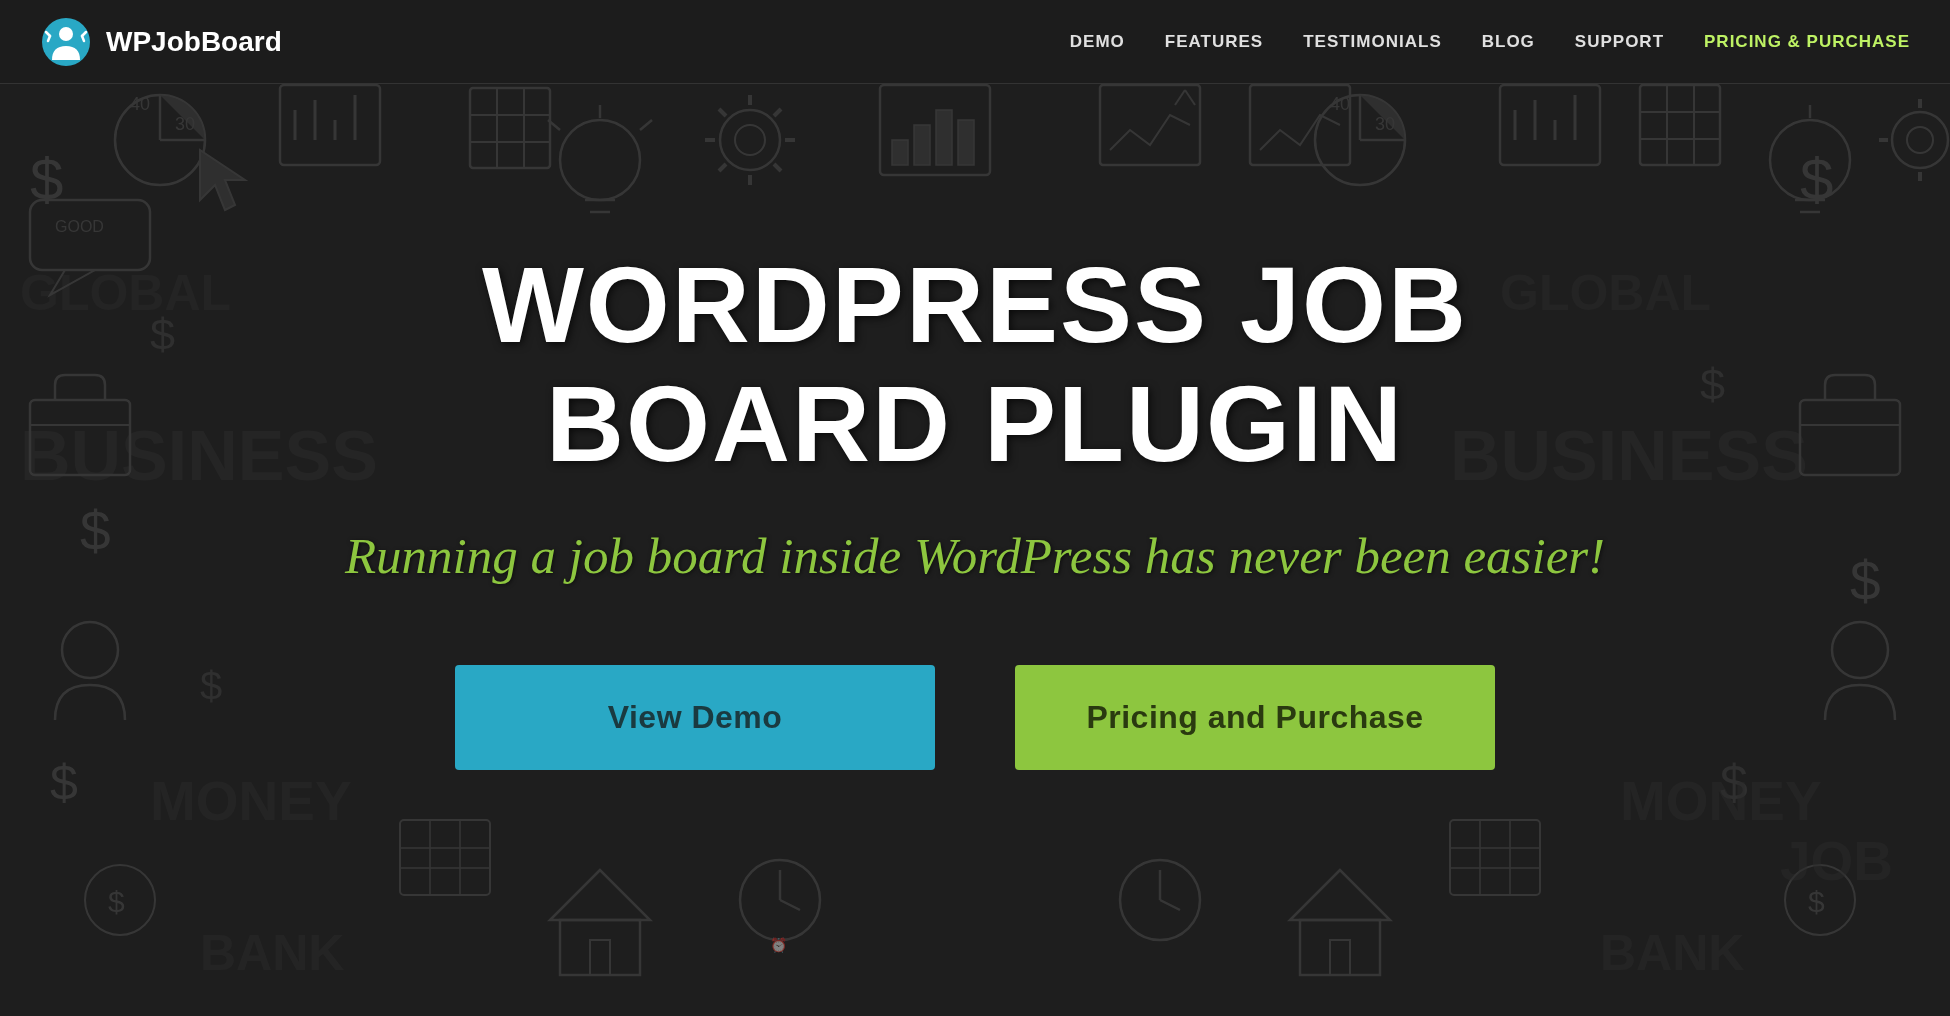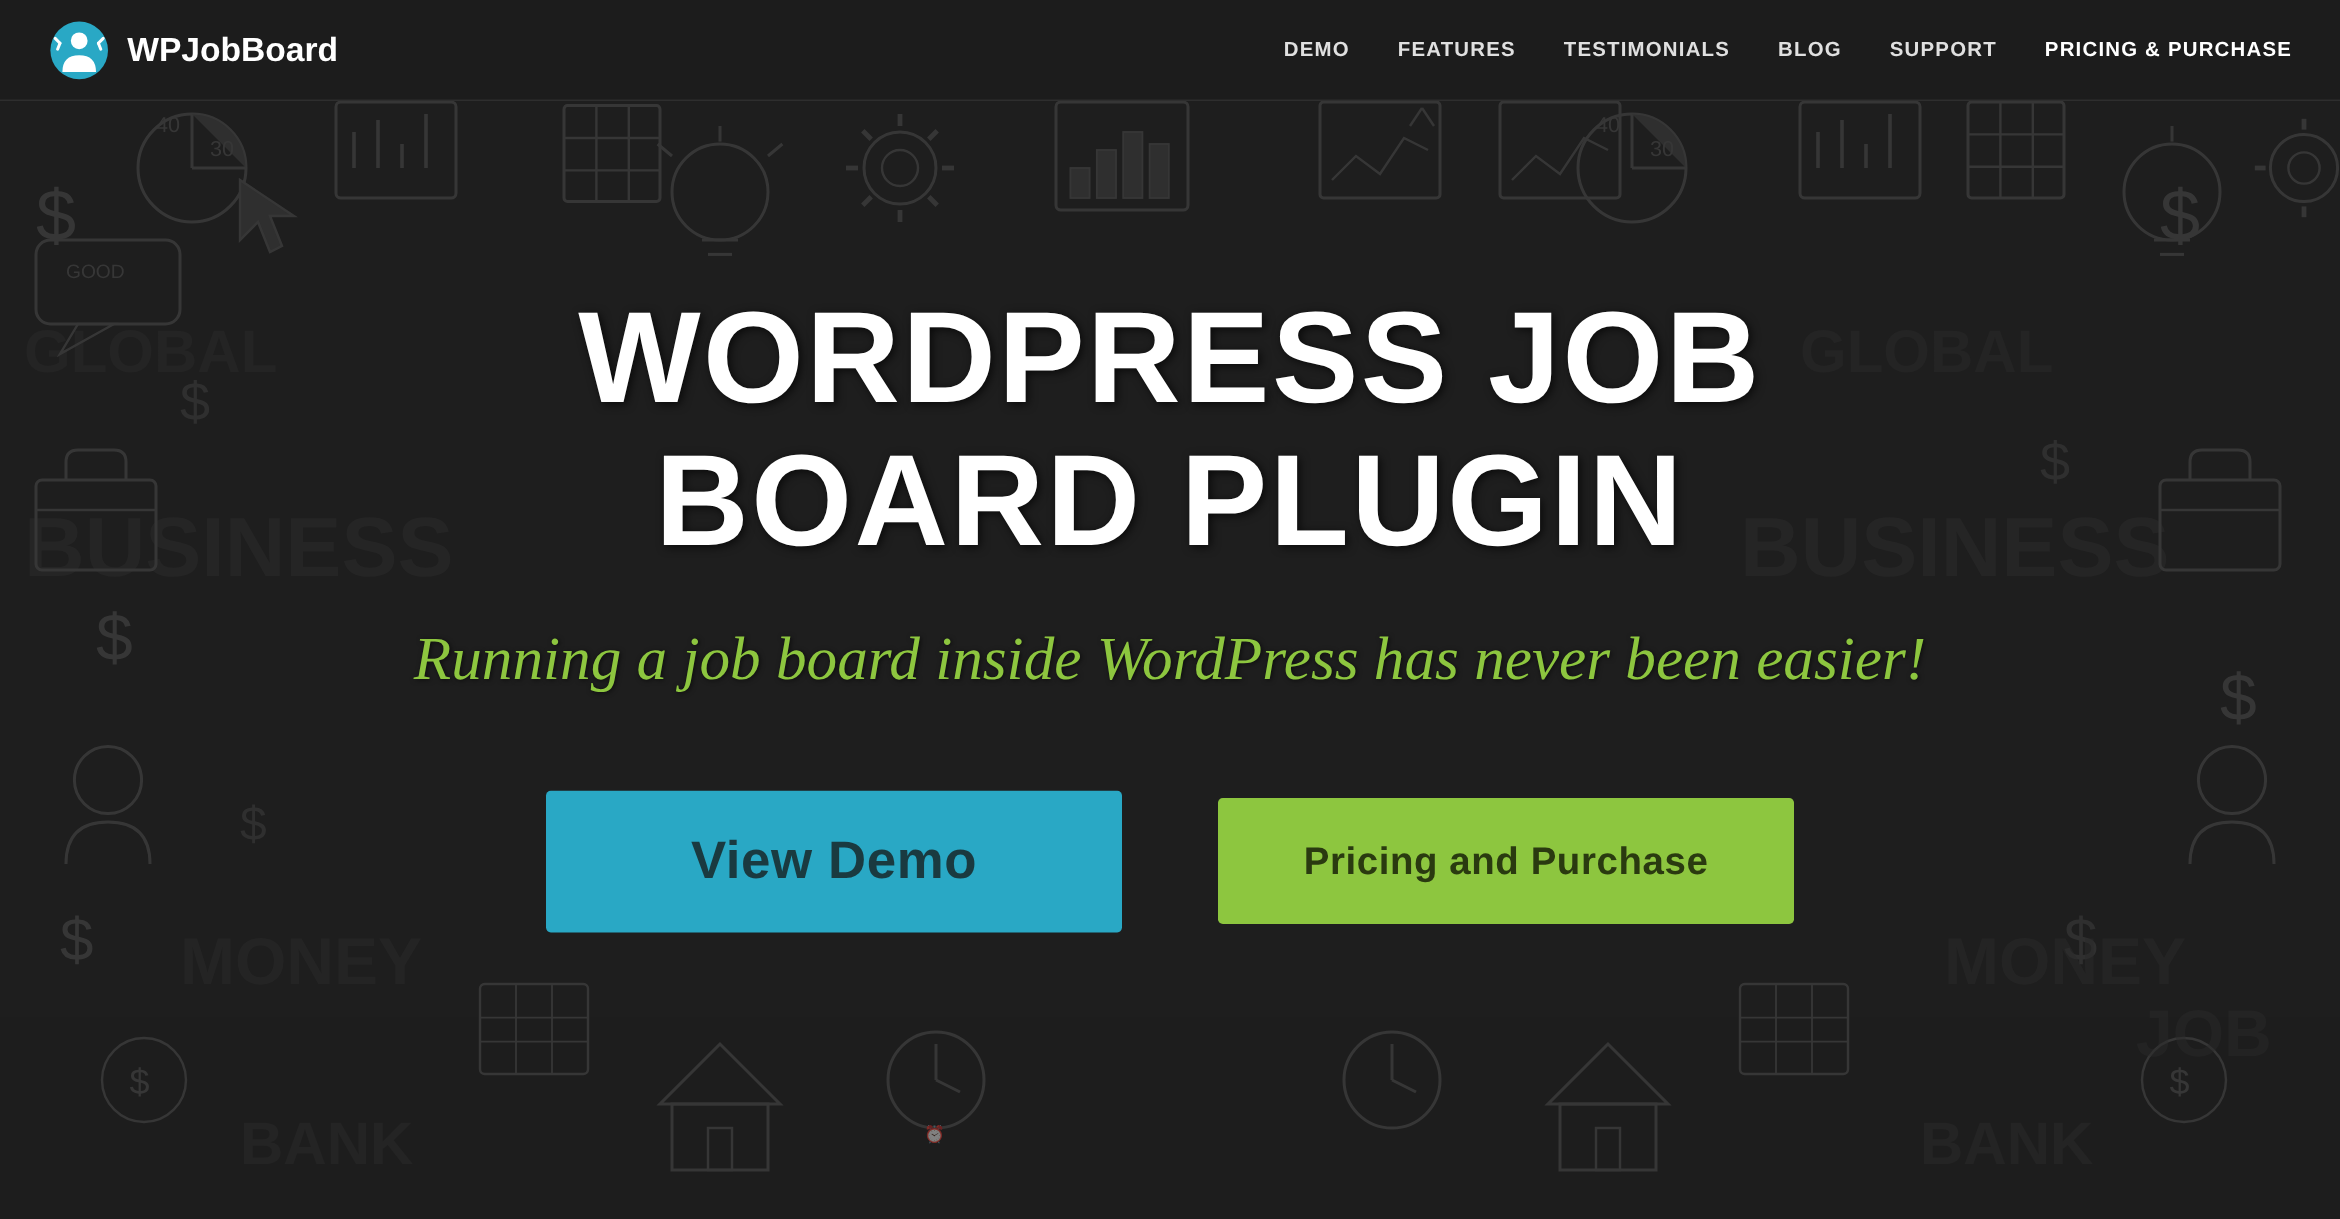--- a/index.html
+++ b/index.html
@@ -57,21 +57,21 @@
     .nav-links a {
       color: #e0e0e0;
       text-decoration: none;
       font-size: 17px;
       font-weight: 600;
       letter-spacing: 1px;
       text-transform: uppercase;
     }
 
     .nav-links a.pricing {
-      color: #ffffff;
+      color: #bef264;
       font-weight: 700;
     }
 
     
     .hero {
       position: relative;
       width: 100%;
       height: 1016px;
       display: flex;
       flex-direction: column;
@@ -129,21 +129,21 @@
       justify-content: center;
       align-items: center;
     }
 
     .btn-demo {
       background: #29a8c5;
       color: #1a3a40;
       border: none;
       padding: 34px 0;
       width: 480px;
-      font-size: 44px;
+      font-size: 32px;
       font-weight: 600;
       cursor: pointer;
       border-radius: 4px;
       letter-spacing: 0.5px;
     }
 
     .btn-pricing {
       background: #8dc63f;
       color: #2a3a10;
       border: none;

